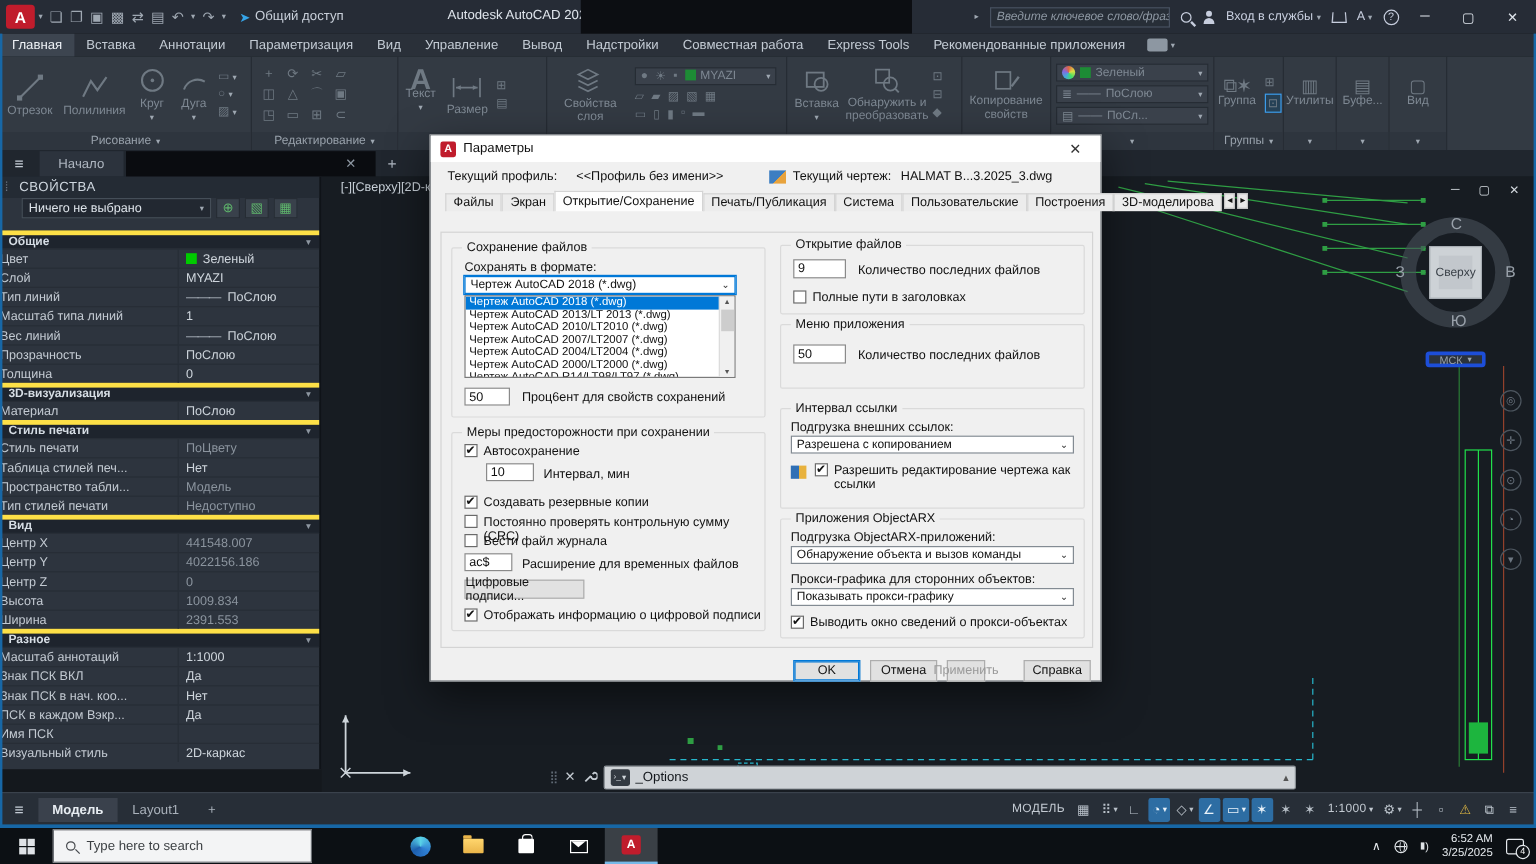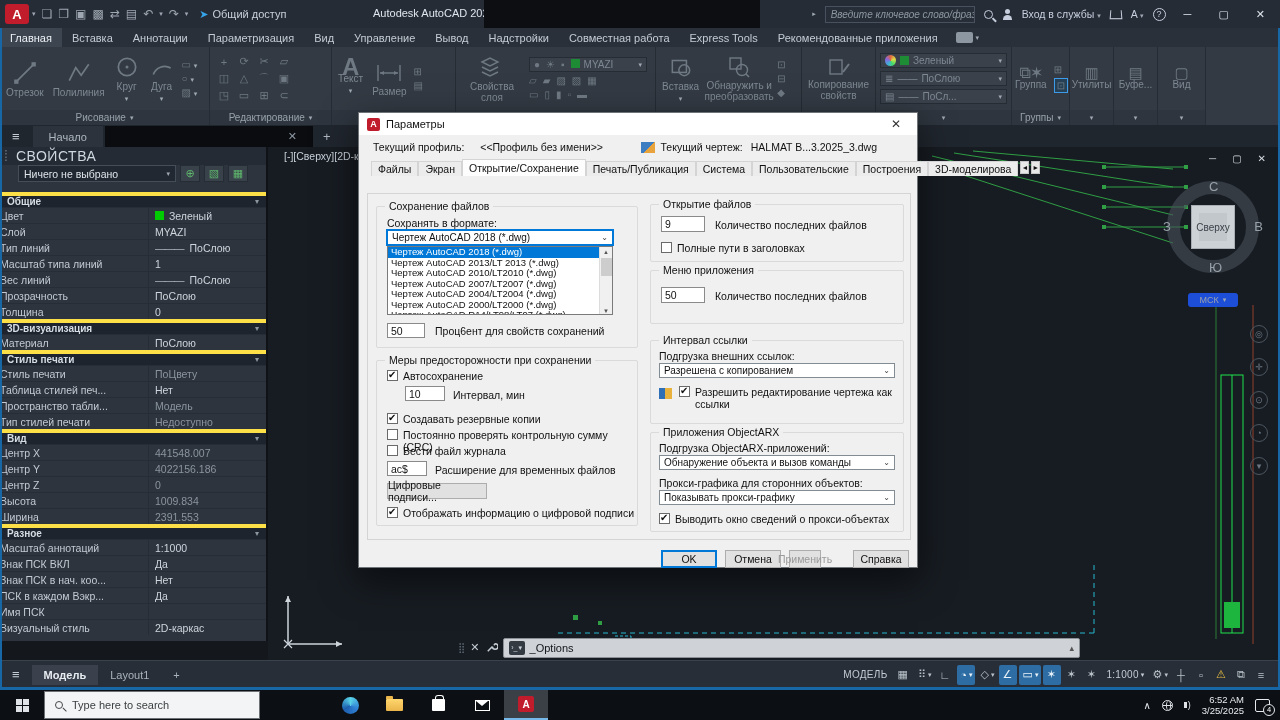--- a/index.html
+++ b/index.html
@@ -58,26 +58,26 @@
 
 .canvas{position:absolute;left:268px;top:147px;width:1012px;height:513px;background:#171c22;overflow:hidden;z-index:1}
 .vplabel{position:absolute;left:16px;top:3px;font-size:10.5px;color:#c8d0d8;white-space:nowrap}
 .vwin{position:absolute;right:14px;top:6px;color:#d5dbe1;font-size:10px;display:flex;gap:16px}
 .vcube{position:absolute;left:899px;top:34px;width:92px;height:92px}
 .vring{position:absolute;inset:0;border-radius:50%;border:13px solid rgba(72,80,90,.6)}
 .vl{position:absolute;color:#99a1aa;font-size:13px}
 .vface{position:absolute;left:24px;top:24px;width:44px;height:44px;background:#cdd2d6;border:1px solid #a8aeb4;color:#3a4148;font-size:10px;display:flex;align-items:center;justify-content:center}
 .vface::before{content:"";position:absolute;inset:7px;background:#c2c7cc}
 .vface span{position:relative}
-.wcs{position:absolute;left:920px;top:146px;width:50px;height:13px;border:7px solid #1d4ed8;border-radius:3px;background:#2b323b;color:#98a1ab;font-size:9px;display:flex;align-items:center;justify-content:center;gap:4px}
+.wcs{position:absolute;left:920px;top:146px;width:50px;height:13px;border:3px solid #1d4ed8;border-radius:3px;background:#2b323b;color:#98a1ab;font-size:9px;display:flex;align-items:center;justify-content:center;gap:4px}
 .navbar{position:absolute;right:12px;top:178px;display:flex;flex-direction:column;gap:15px;align-items:center}
 .nv{width:18px;height:18px;border:1.5px solid #4d565f;border-radius:50%;color:#6d7782;font-size:9px;display:flex;align-items:center;justify-content:center}
 
 .palette{position:absolute;left:0;top:147px;width:268px;height:494px;background:#2d343e;border-right:2px solid #0f1318;font-size:10.5px;z-index:5}
-.palh{height:18px;background:#242b34;color:#cfd7df;display:flex;align-items:center;padding-left:16px;font-size:14px;letter-spacing:.5px;position:relative}
+.palh{height:18px;background:#242b34;color:#cfd7df;display:flex;align-items:center;padding-left:16px;font-size:11px;letter-spacing:.5px;position:relative}
 .palh::before{content:"⁞";position:absolute;left:4px;color:#6b7480}
 .palsel{height:27px;display:flex;align-items:flex-start;padding:0 18px;gap:4px}
 .psel{flex:1;height:17px;background:#222831;border:1px solid #454e58;color:#dee4ea;display:flex;align-items:center;padding:0 5px;font-size:10.5px}
 .psel .cv7{margin-left:auto}
 .pico{width:20px;height:17px;background:#39414b;border:1px solid #262c34;color:#5fb66c;font-size:11px;display:flex;align-items:center;justify-content:center}
 .sech{height:15px;background:#1e242d;color:#d6dde4;font-weight:bold;font-size:10px;display:flex;align-items:center;padding:0 7px;border-top:4px solid #fde047}
 .sech i{margin-left:auto;font-size:8px;color:#8d96a0;font-weight:normal}
 .prow{height:16px;display:flex;border-top:1px solid #272d36}
 .pl{width:148px;color:#c3cad2;display:flex;align-items:center;white-space:nowrap;overflow:hidden;flex:none}
 .pv{flex:1;border-left:1px solid #272d36;display:flex;align-items:center;padding-left:6px;color:#ced5dc;white-space:nowrap;overflow:hidden}

